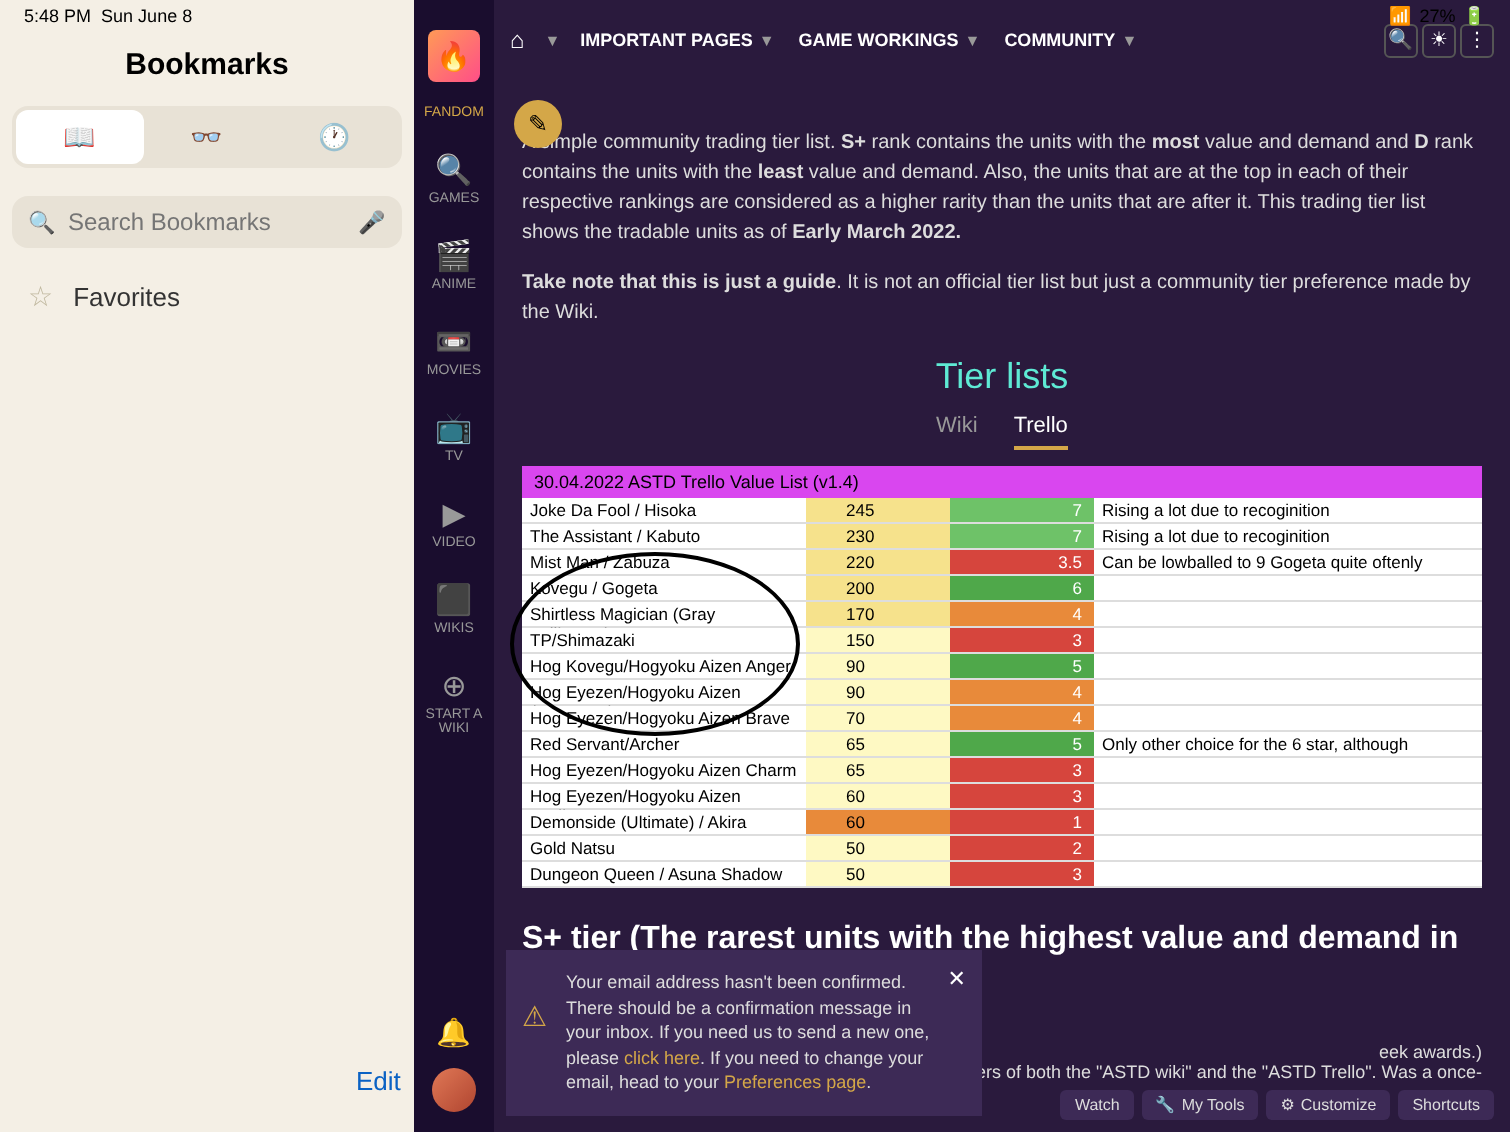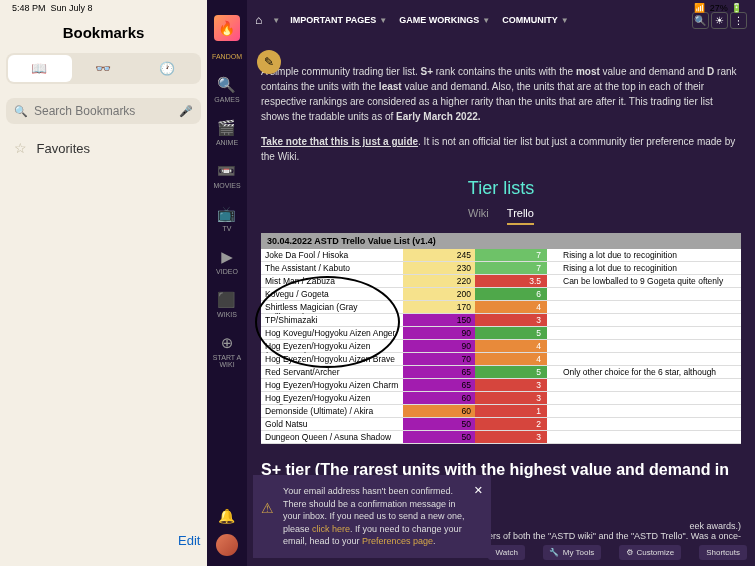--- a/index.html
+++ b/index.html
@@ -33,56 +33,56 @@
 .rail-item{color:#999;font-size:7px;text-align:center;width:100%;padding:4px 0}
 .rail-item .ic{font-size:15px;display:block;margin-bottom:2px}
 .rail-bottom{margin-top:auto;padding-bottom:10px;display:flex;flex-direction:column;gap:10px;align-items:center}
 .rail-bottom div{color:#fff;font-size:14px}
 .avatar{width:22px;height:22px;border-radius:50%;background:linear-gradient(135deg,#e07856,#b04530)}
 .content{flex:1;overflow:hidden;padding:40px 14px 0;color:#ddd;font-size:10px;position:relative}
 .editbtn{position:absolute;top:50px;left:50px;width:24px;height:24px;background:#d4a748;border-radius:50%;display:flex;align-items:center;justify-content:center;font-size:12px;z-index:6}
 .intro{margin-top:24px;line-height:1.5}
 .intro b{font-weight:700}
 .note{margin-top:10px}
-.note b{text-decoration:underline}
+.note b{}
 .tierhead{text-align:center;font-size:18px;color:#5eead4;margin:14px 0 8px}
 .tabs{display:flex;justify-content:center;gap:18px;font-size:11px;margin-bottom:8px}
 .tabs span{padding-bottom:4px;color:#999}
 .tabs span.active{color:#fff;border-bottom:2px solid #d4a748}
 .sheet{background:#fff;color:#000;font-size:8.5px}
-.sheet-title{background:#a3a3a3;padding:3px 6px;font-weight:700;font-size:9px}
+.sheet-title{background:#d946ef;padding:3px 6px;font-weight:400;font-size:9px}
 .row{display:flex;border-bottom:1px solid #ddd;height:13px;align-items:stretch}
 .c1{width:142px;padding:1px 4px;background:#fff}
-.c2{width:72px;text-align:right;padding:1px 4px}
+.c2{width:72px;padding:1px 20px}
 .c3{width:72px;text-align:right;padding:1px 6px;color:#fff}
-.c4{flex:1;padding:1px 16px}
+.c4{flex:1;padding:1px 4px}
 .yellow{background:#f6e28c}
-.yellowd{background:#a21caf}
+.yellowd{background:#fef9c3}
 .green{background:#6ec268}
 .greend{background:#4fa84a}
 .red{background:#d6453d}
 .orange{background:#e88a3a}
 .sheetlinks{display:flex;gap:10px;padding:4px 6px;font-size:8px}
 .sheetlinks span{color:#0645ad;text-decoration:underline}
 .sheetlinks span.active{color:#000;text-decoration:none;font-weight:600}
 .sp-title{font-size:16px;font-weight:600;color:#fff;margin:16px 0 8px;line-height:1.3}
 .sage{color:#d4a748;font-size:10px}
 .notice{position:absolute;bottom:8px;left:46px;width:238px;background:#3d2a56;padding:10px 26px 10px 30px;font-size:9px;color:#ddd;line-height:1.4;z-index:20}
 .notice .warn{position:absolute;left:8px;top:24px;color:#d4a748;font-size:14px}
 .notice .close{position:absolute;right:8px;top:8px;color:#fff;font-size:11px}
 .notice a{color:#d4a748}
-.bottombar{position:absolute;bottom:6px;right:8px;display:flex;gap:18px;z-index:15}
+.bottombar{position:absolute;bottom:6px;right:8px;display:flex;gap:4px;z-index:15}
 .bottombar div{background:#3d2a56;color:#ddd;font-size:8px;padding:3px 7px;border-radius:3px;display:flex;align-items:center;gap:3px}
 .circle{position:absolute;border:2px solid #000;border-radius:50%;pointer-events:none;z-index:8}
 </style>
 </head>
 <body>
 
 <div class="statusbar">
-<div><span>5:48 PM</span>&nbsp;&nbsp;<span>Sun July 8</span></div>
+<div><span>5:48 PM</span>&nbsp;&nbsp;<span>Sun June 8</span></div>
 <div class="right">
       <span>📶</span>
       <span>27%</span>
       <span>🔋</span>
     </div>
 </div>
 
 <div class="sidebar-left">
 <h2>Bookmarks</h2>
 <div class="seg">

